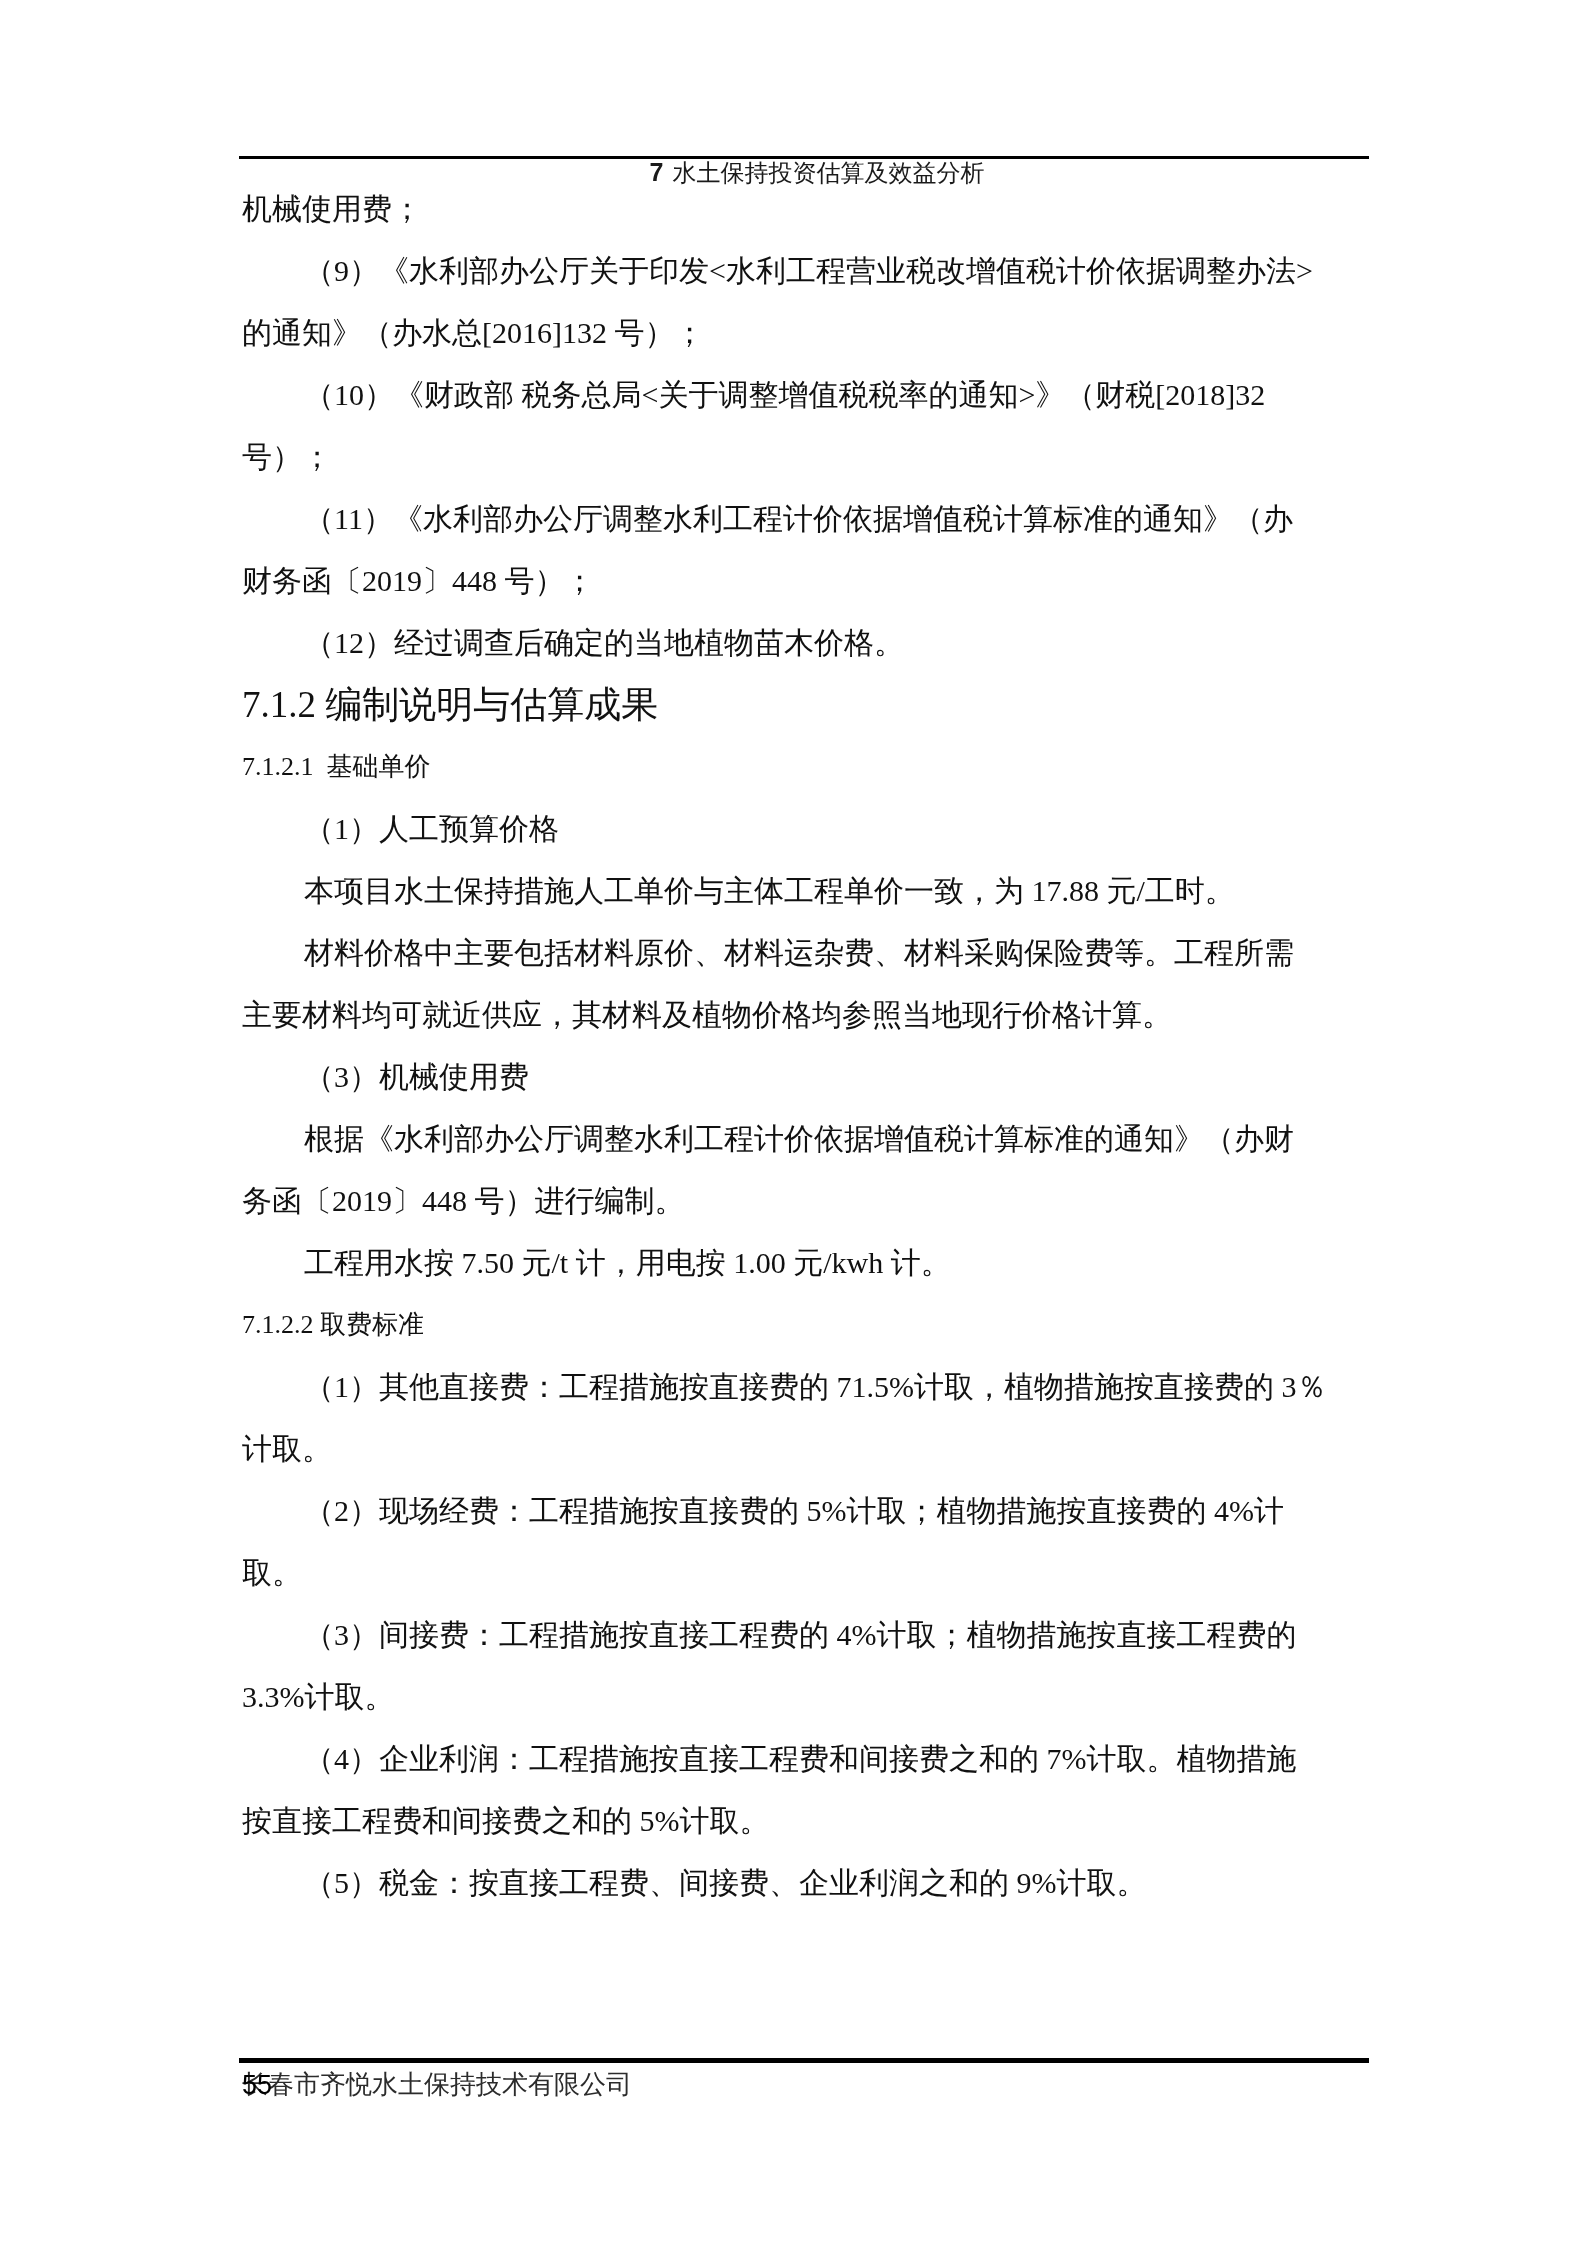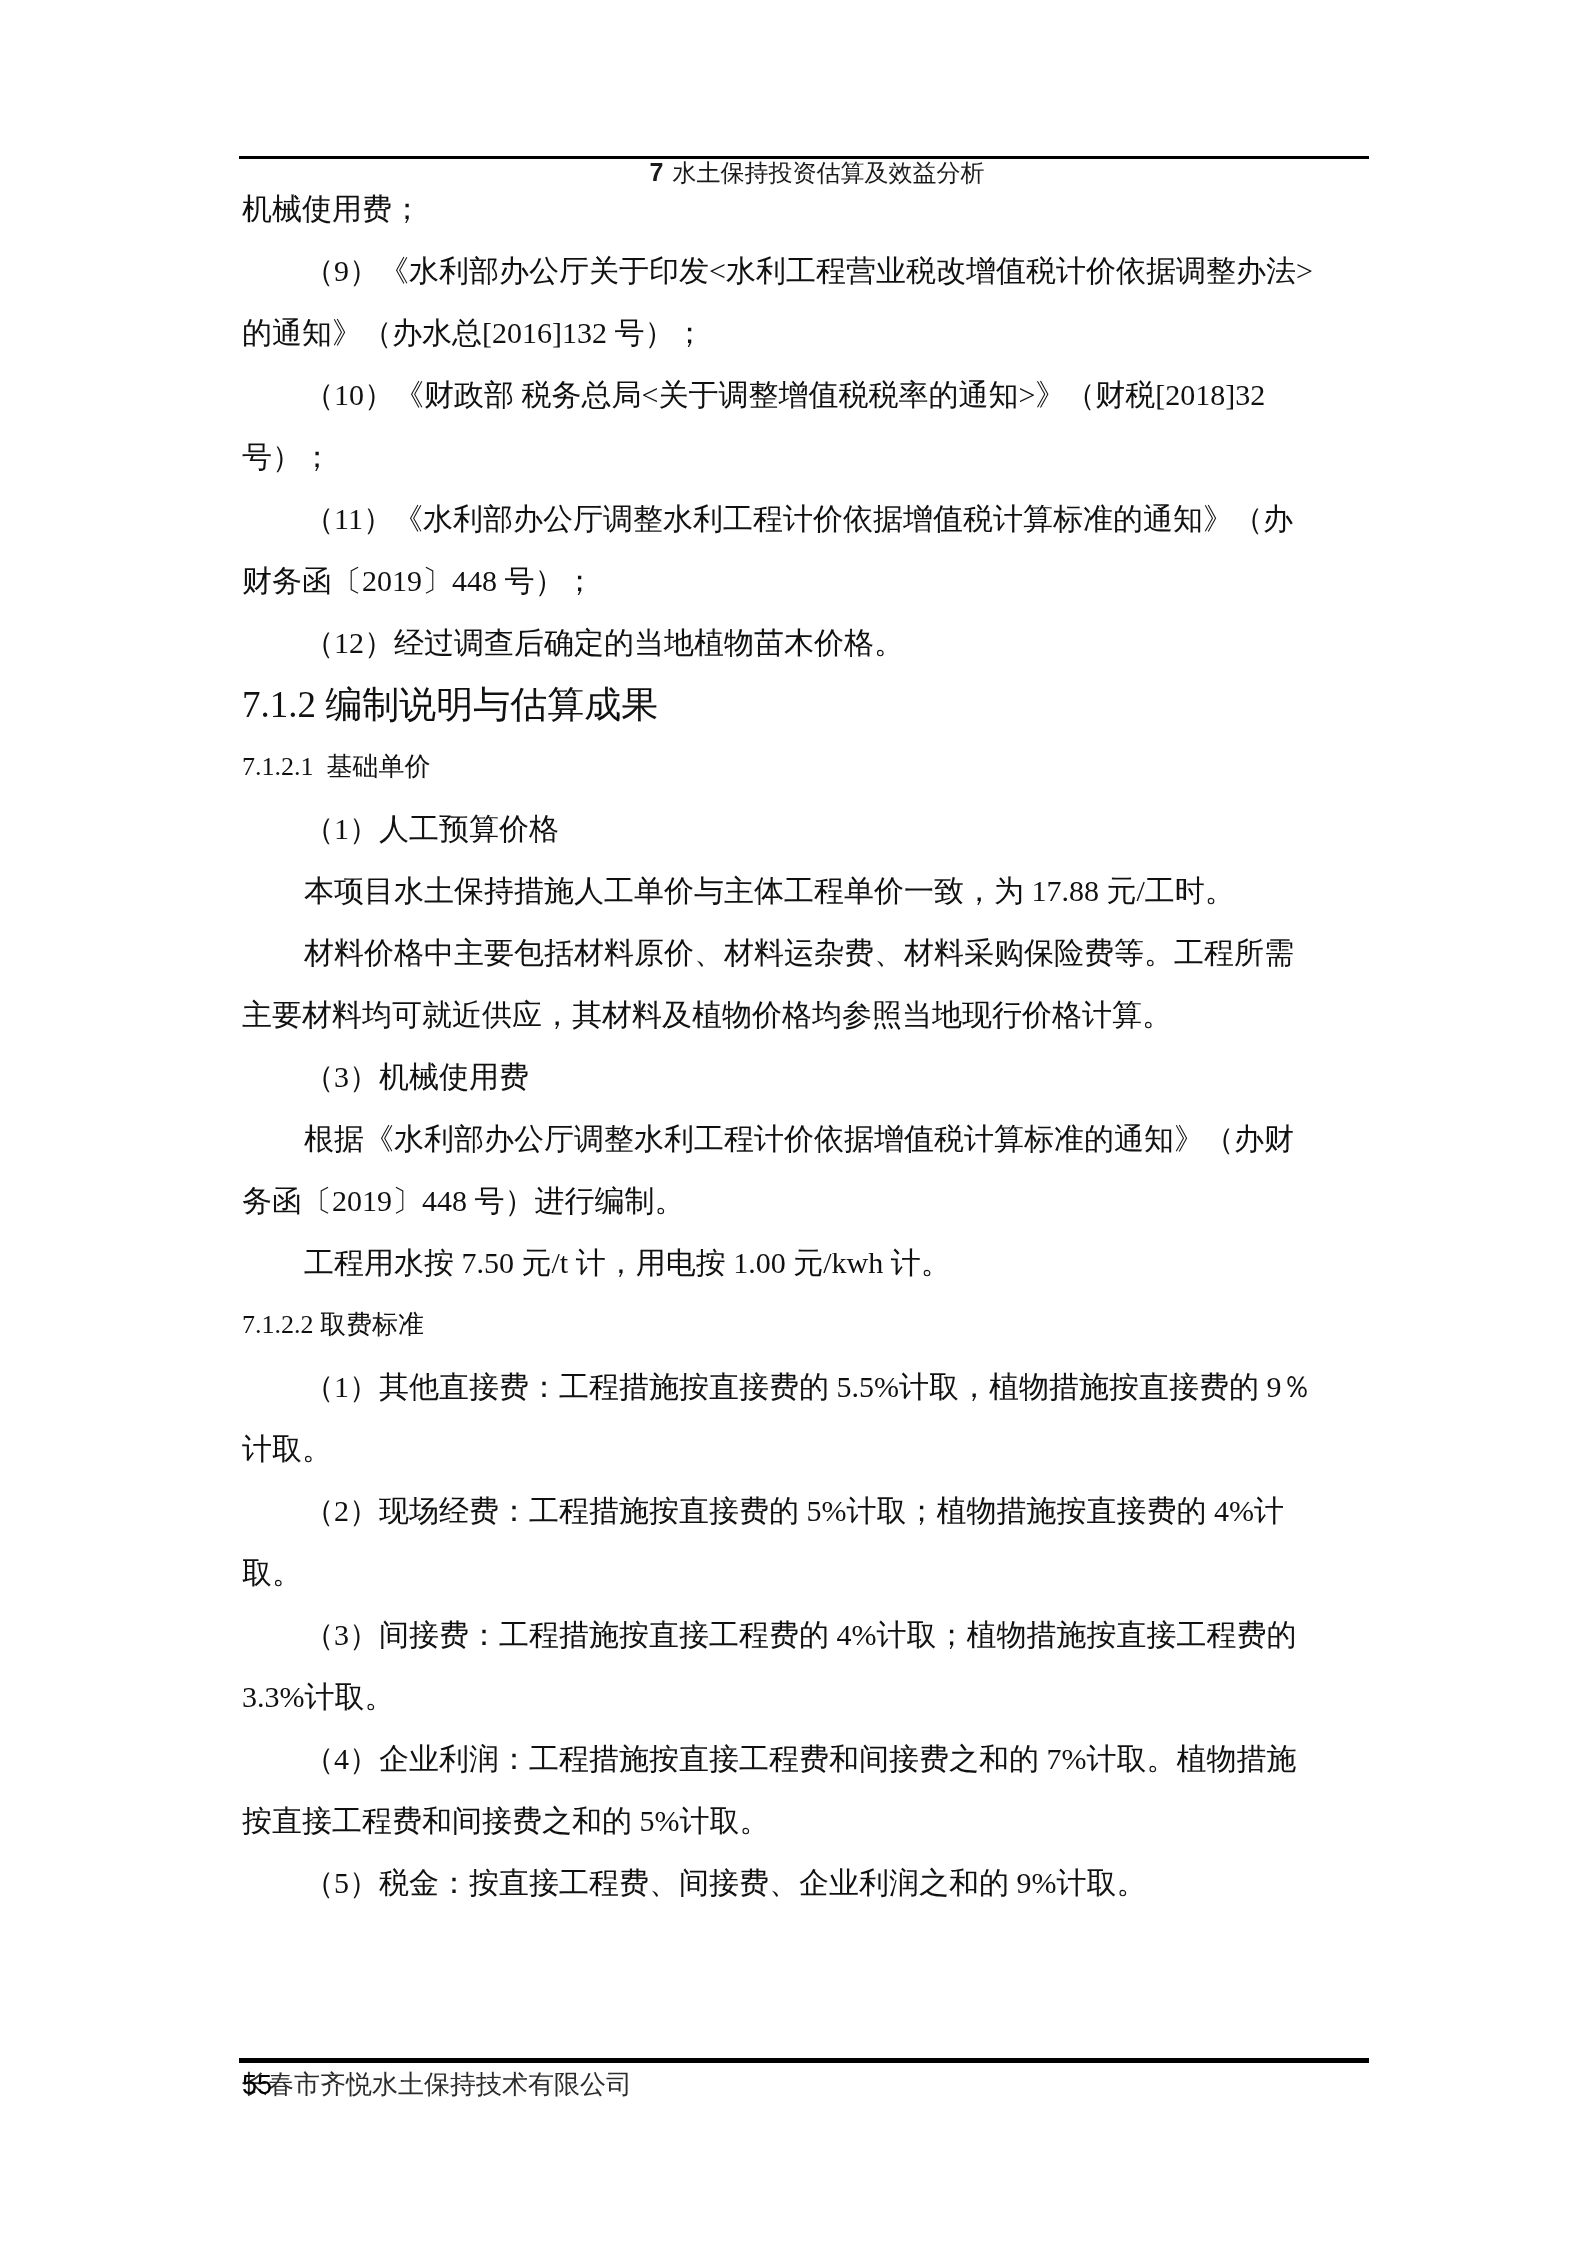--- a/index.html
+++ b/index.html
@@ -120,21 +120,21 @@
     <div class="line h3">7.1.2.1  基础单价</div>
     <div class="line indent">（1）人工预算价格</div>
     <div class="line indent">本项目水土保持措施人工单价与主体工程单价一致，为 17.88 元/工时。</div>
     <div class="line indent">材料价格中主要包括材料原价、材料运杂费、材料采购保险费等。工程所需</div>
     <div class="line">主要材料均可就近供应，其材料及植物价格均参照当地现行价格计算。</div>
     <div class="line indent">（3）机械使用费</div>
     <div class="line indent">根据《水利部办公厅调整水利工程计价依据增值税计算标准的通知》（办财</div>
     <div class="line">务函〔2019〕448 号）进行编制。</div>
     <div class="line indent">工程用水按 7.50 元/t 计，用电按 1.00 元/kwh 计。</div>
     <div class="line h3">7.1.2.2 取费标准</div>
-    <div class="line indent">（1）其他直接费：工程措施按直接费的 5.5%计取，植物措施按直接费的 9％</div>
+    <div class="line indent">（1）其他直接费：工程措施按直接费的 71.5%计取，植物措施按直接费的 3％</div>
     <div class="line">计取。</div>
     <div class="line indent">（2）现场经费：工程措施按直接费的 5%计取；植物措施按直接费的 4%计</div>
     <div class="line">取。</div>
     <div class="line indent">（3）间接费：工程措施按直接工程费的 4%计取；植物措施按直接工程费的</div>
     <div class="line">3.3%计取。</div>
     <div class="line indent">（4）企业利润：工程措施按直接工程费和间接费之和的 7%计取。植物措施</div>
     <div class="line">按直接工程费和间接费之和的 5%计取。</div>
     <div class="line indent">（5）税金：按直接工程费、间接费、企业利润之和的 9%计取。</div>
   </div>
 

